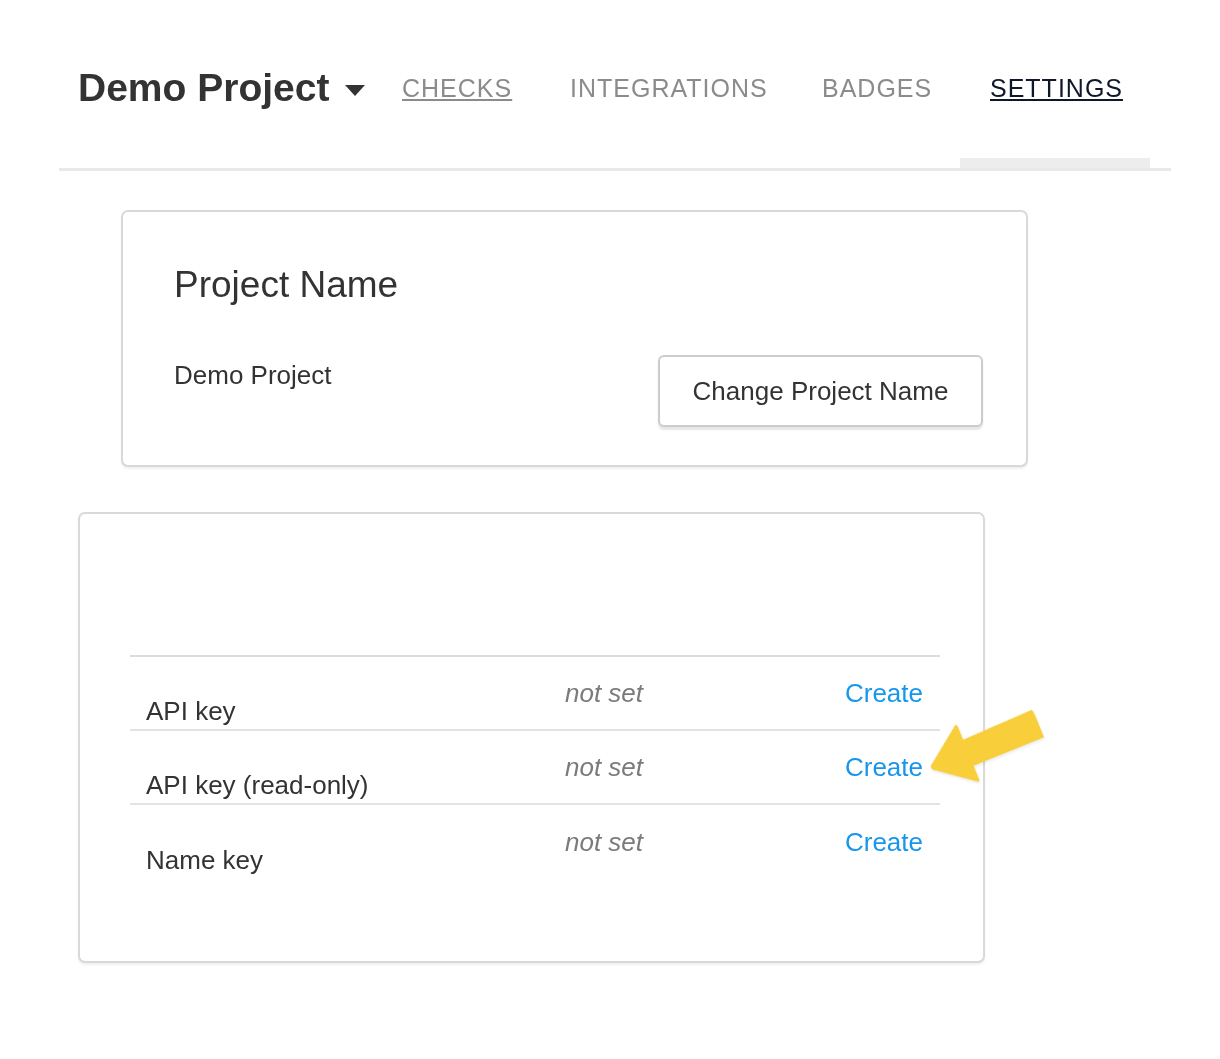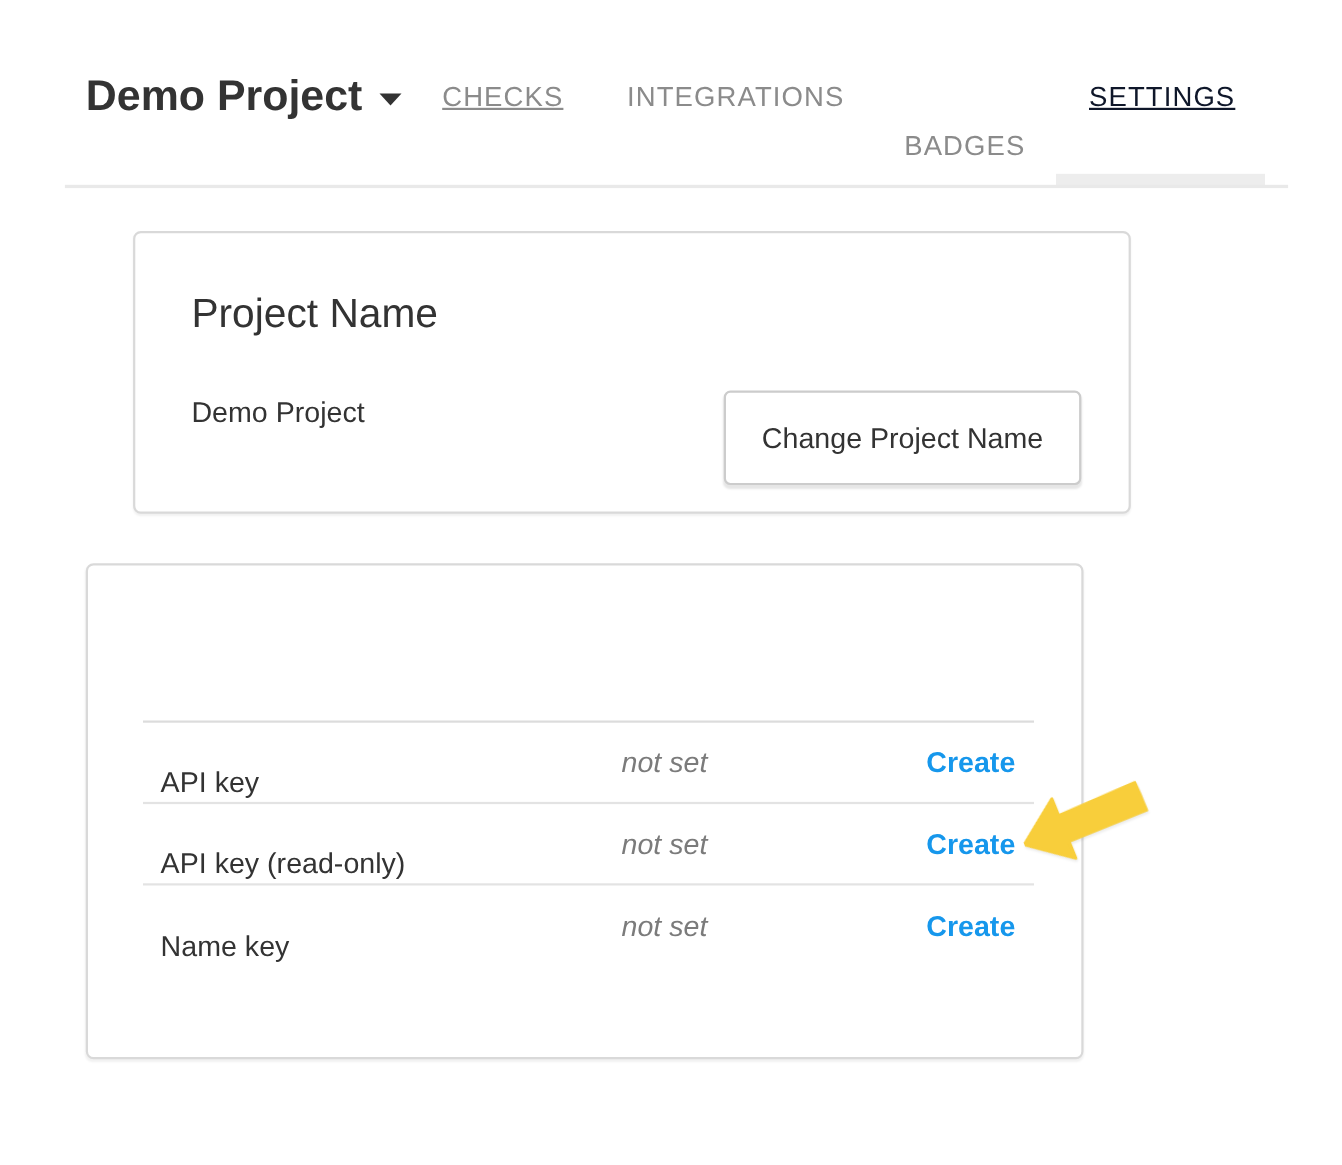--- a/index.html
+++ b/index.html
@@ -30,21 +30,21 @@
     border-top: 11px solid #333333;
   }
   .nav-tab {
     position: absolute; top: 76px;
     font-size: 25px; letter-spacing: 1px; color: #8b8b8b;
     line-height: 1; text-decoration: none; cursor: pointer;
     white-space: nowrap;
   }
   .nav-tab.t0 { left: 402px; text-decoration: underline; }
   .nav-tab.t1 { left: 570px; }
-  .nav-tab.t2 { left: 822px; margin-top: 45px; }
+  .nav-tab.t2 { left: 822px; }
   .nav-tab.t3 { left: 990px; color: #0f172a; text-decoration: underline; }
   .tab-indicator {
     position: absolute; left: 960px; top: 158px; width: 190px; height: 11px;
     background: #ededed;
   }
   .nav-divider {
     position: absolute; left: 59px; top: 168px; width: 1112px; height: 3px;
     background: #e9e9e9;
   }
 
@@ -62,21 +62,21 @@
     position: absolute; left: 51px; top: 53px;
     font-size: 37px; font-weight: 400; color: #333333; line-height: 1.1;
   }
 
   
   .project-name-value {
     position: absolute; left: 51px; top: 148px;
     font-size: 26px; color: #333333; line-height: 1.2;
   }
   .change-name-btn {
-    position: absolute; left: 535px; top: 143px; width: 325px; height: 86px;
+    position: absolute; left: 535px; top: 143px; width: 325px; height: 72px;
     background: #ffffff;
     border: 2px solid #cccccc; border-radius: 6px;
     box-shadow: 0 3px 2px rgba(0,0,0,0.10);
     font-family: "Liberation Sans", sans-serif;
     font-size: 26px; color: #333333;
     display: flex; align-items: center; justify-content: center;
     cursor: pointer;
   }
 
   
@@ -85,21 +85,21 @@
     border-top: 2px solid #dcdcdc;
   }
   .api-row {
     display: flex; align-items: center; height: 74px;
     border-bottom: 2px solid #e3e3e3;
     font-size: 26px;
   }
   .api-row:last-child { border-bottom: none; }
   .api-row .col-label { width: 435px; padding-left: 16px; color: #333333; margin-top: 36px; }
   .api-row .col-value { font-style: italic; color: #7b7b7b; }
-  .api-row .col-action { margin-left: auto; padding-right: 17px; font-weight: bold; }
+  .api-row .col-action { margin-left: auto; padding-right: 17px; }
   .create-link { color: #1697ec; text-decoration: none; cursor: pointer; }
 
   
   .highlight-arrow {
     position: absolute; left: 927px; top: 712px; width: 116px; height: 68px;
     transform: rotate(-22deg);
     z-index: 5;
     filter: drop-shadow(0 2px 1px rgba(0,0,0,0.08));
     pointer-events: none;
   }

